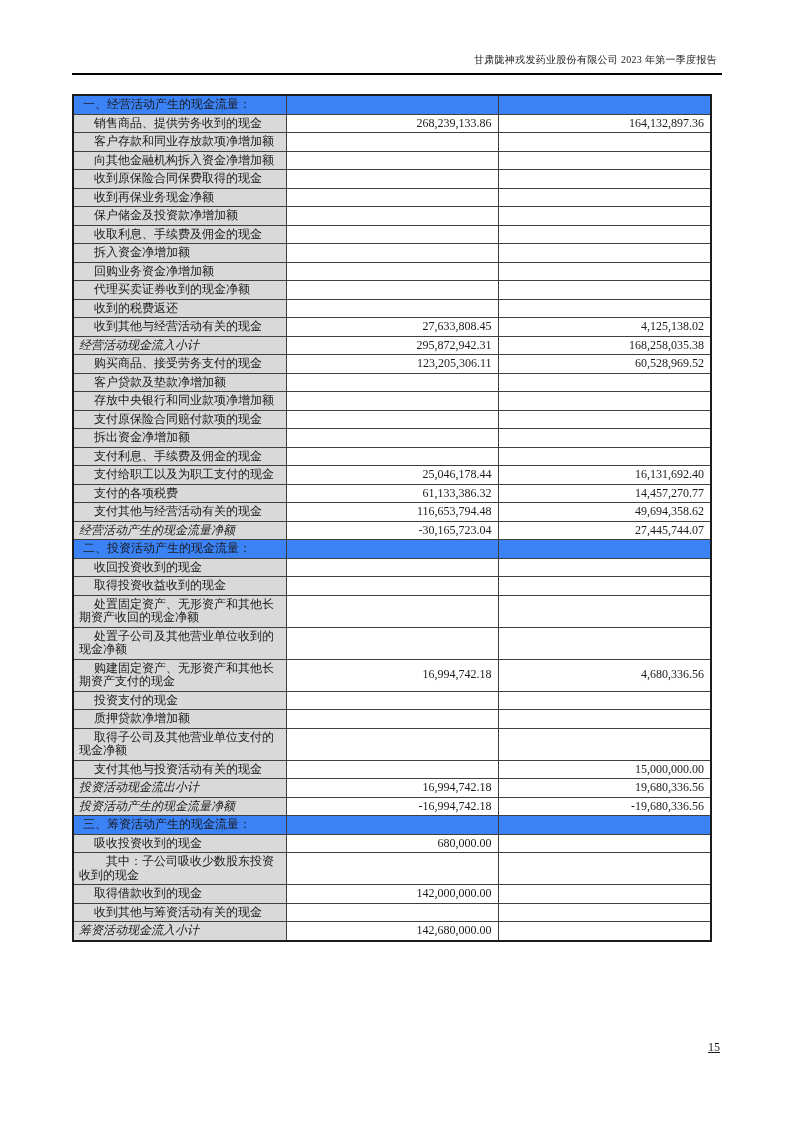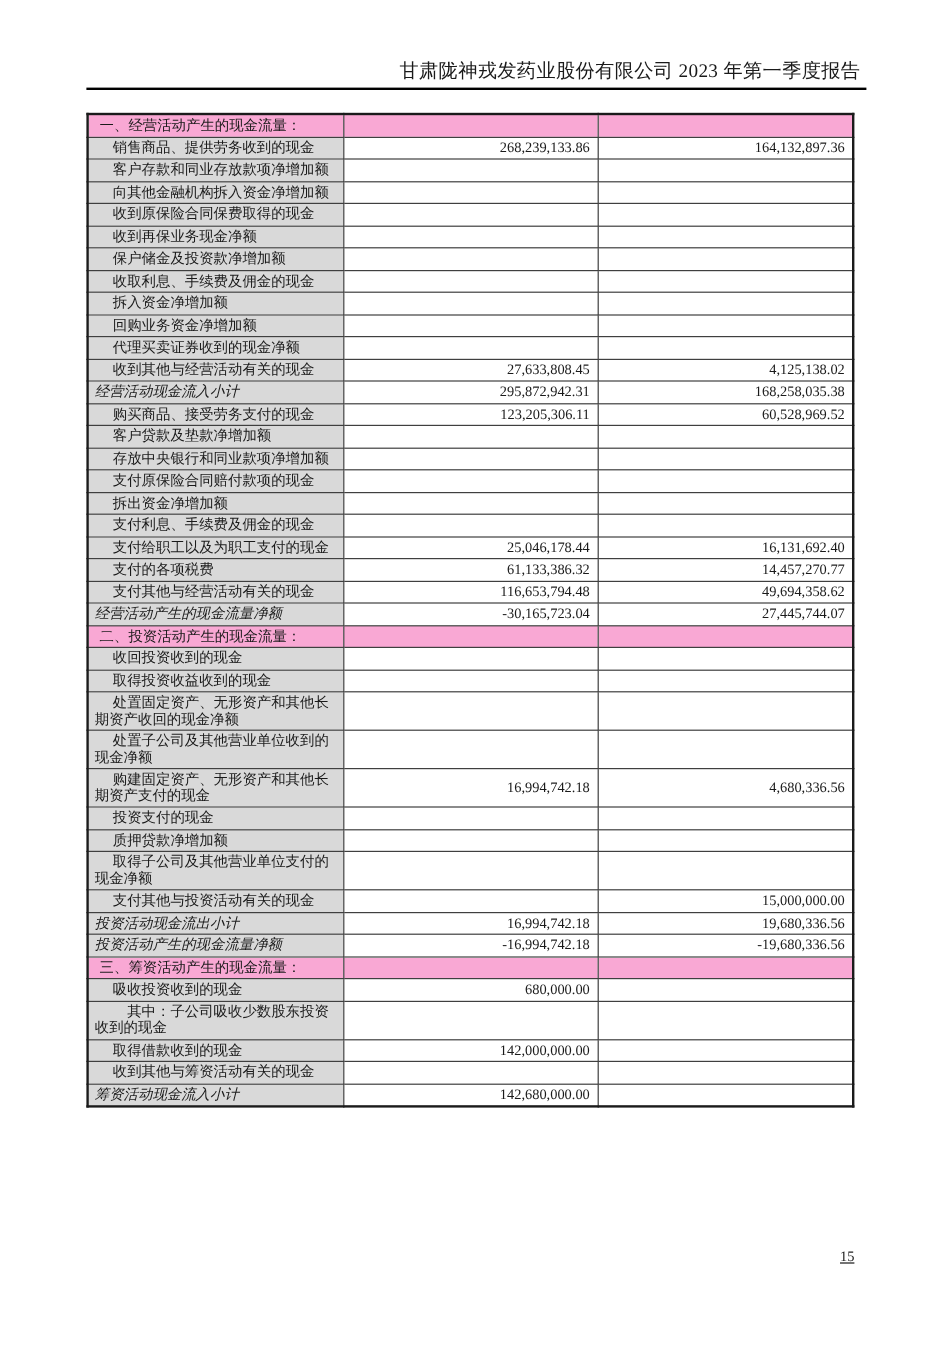--- a/index.html
+++ b/index.html
@@ -14,21 +14,21 @@
     font-family: "Liberation Serif", "DejaVu Serif", serif;
     color: #1a1a1a;
     overflow: hidden;
   }
   .header-title {
     position: absolute;
     top: 52px;
     left: 72px;
     width: 645px;
     text-align: right;
-    font-size: 16px;
+    font-size: 10px;
     line-height: 15px;
     white-space: nowrap;
     letter-spacing: 0.3px;
   }
   .header-rule {
     position: absolute;
     top: 73px;
     left: 72px;
     width: 650px;
     height: 2px;
@@ -53,32 +53,32 @@
     white-space: nowrap;
   }
   td.cell-label {
     background: #d9d9d9;
   }
   td.cell-value {
     text-align: right;
     background: #ffffff;
   }
   tr.row-section td {
-    background: #f9a8d4;
+    background: #3b82f6;
   }
   tr.row-section td.cell-label { text-indent: 4px; }
   tr.row-item td.cell-label    { text-indent: 15px; }
   tr.row-subitem td.cell-label { text-indent: 27px; }
   tr.row-subtotal td.cell-label{ text-indent: 0; font-style: italic; }
   .page-number {
     position: absolute;
     top: 1040px;
     left: 700px;
     width: 20px;
-    text-align: left;
+    text-align: right;
     font-size: 12px;
     text-decoration: underline;
   }
 </style>
 </head>
 <body>
 
 <div class="header-title">甘肃陇神戎发药业股份有限公司 2023 年第一季度报告</div>
 
 <div class="header-rule"></div>
@@ -139,20 +139,25 @@
         <td class="cell-label">回购业务资金净增加额</td>
         <td class="cell-value"></td>
         <td class="cell-value"></td>
       </tr>
       <tr class="row-item">
         <td class="cell-label">代理买卖证券收到的现金净额</td>
         <td class="cell-value"></td>
         <td class="cell-value"></td>
       </tr>
       <tr class="row-item">
+        <td class="cell-label">收到的税费返还</td>
+        <td class="cell-value"></td>
+        <td class="cell-value"></td>
+      </tr>
+      <tr class="row-item">
         <td class="cell-label">收到其他与经营活动有关的现金</td>
         <td class="cell-value">27,633,808.45</td>
         <td class="cell-value">4,125,138.02</td>
       </tr>
       <tr class="row-subtotal">
         <td class="cell-label">经营活动现金流入小计</td>
         <td class="cell-value">295,872,942.31</td>
         <td class="cell-value">168,258,035.38</td>
       </tr>
       <tr class="row-item">

